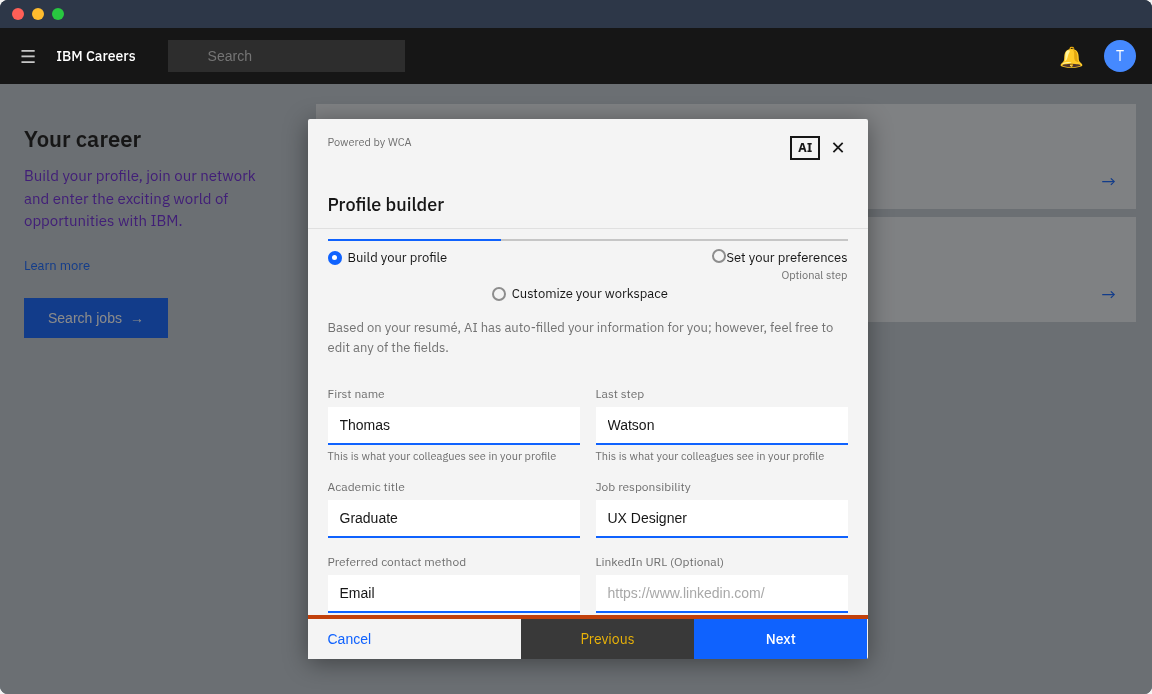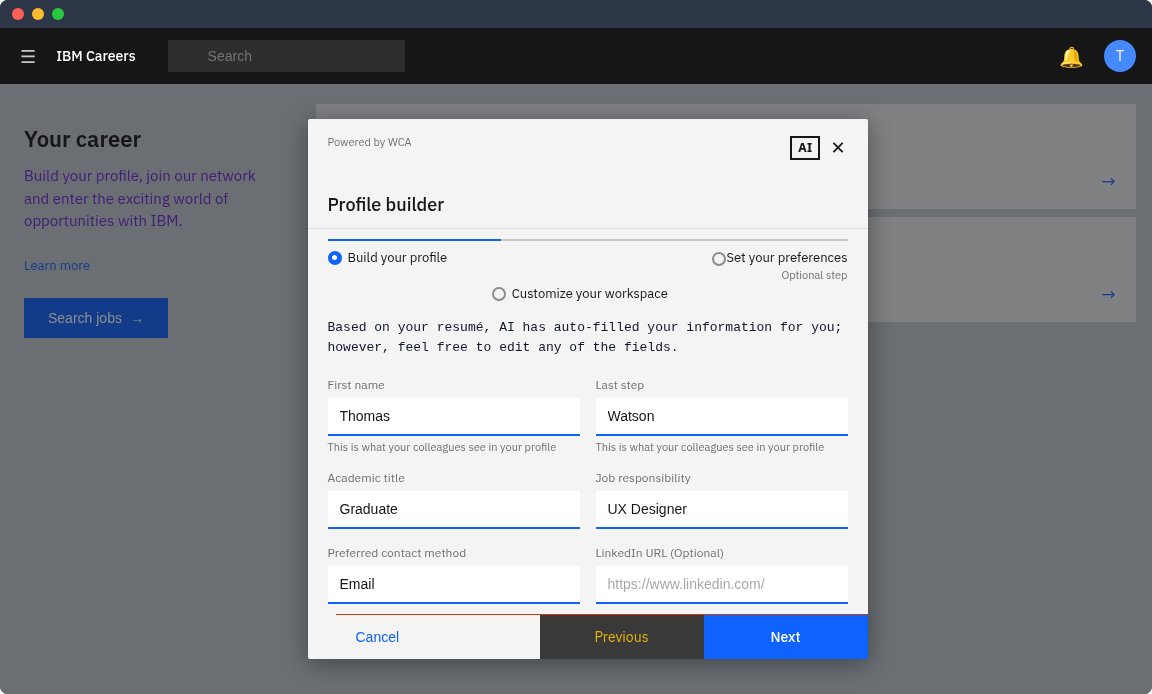--- a/index.html
+++ b/index.html
@@ -97,37 +97,37 @@
     .ai-badge {
       border: 2px solid #161616; padding: 2px 6px; font-size: 13px; font-weight: 700;
       color: #161616; line-height: 1.2;
     }
     .close-btn {
       background: none; border: none; cursor: pointer; font-size: 18px; color: #161616; padding: 2px;
     }
 
     
     .modal-body { padding: 16px 20px; flex: 1; overflow-y: auto; }
-    .ai-info-text { font-size: 13px; color: #0f172a; line-height: 1.5; margin-bottom: 20px; font-family: Liberation Mono, monospace; }
+    .ai-info-text { font-size: 13px; color: #737373; line-height: 1.5; margin-bottom: 29px; }
 
     
     .form-row { display: flex; gap: 16px; margin-bottom: 16px; }
     .form-group { flex: 1; display: flex; flex-direction: column; }
     .form-label { font-size: 12px; color: #6f6f6f; margin-bottom: 6px; }
     .form-input {
       background: white; border: none; border-bottom: 2px solid #0f62fe;
       padding: 10px 12px; font-size: 14px; color: #161616; outline: none;
       width: 100%;
     }
     .form-input::placeholder { color: #a8a8a8; }
     .form-input-hint { font-size: 11px; color: #6f6f6f; margin-top: 4px; }
 
     
     .modal-footer {
-      display: flex; border-top: 1px solid #c2410c; height: 48px; margin-left: 28px;
+      display: flex; border-top: 4px solid #c2410c; height: 48px;
     }
     .footer-cancel {
       flex: 1; display: flex; align-items: center; padding: 0 20px;
       background: #f4f4f4;
     }
     .cancel-btn {
       background: none; border: none; color: #0f62fe; font-size: 14px; cursor: pointer; padding: 0;
     }
     .footer-prev {
       flex: 1; background: #393939; display: flex; align-items: center; justify-content: center;
@@ -216,21 +216,21 @@
               <div style="width:14px;height:14px;border-radius:50%;background:#0f62fe;display:flex;align-items:center;justify-content:center;flex-shrink:0;">
                 <div style="width:5px;height:5px;border-radius:50%;background:white;"></div>
               </div>
               <span style="font-size:13px;color:#161616;">Build your profile</span>
             </div>
             <div style="display:flex; align-items:center; gap:6px;margin-top:36px;">
               <div style="width:14px;height:14px;border-radius:50%;border:2px solid #8d8d8d;flex-shrink:0;"></div>
               <span style="font-size:13px;color:#161616;">Customize your workspace</span>
             </div>
             <div style="display:flex; flex-direction:column; align-items:flex-end; gap:2px;">
-              <div style="display:flex; align-items:flex-end; gap:0;">
+              <div style="display:flex; align-items:flex-start; gap:0;">
                 <div style="width:14px;height:14px;border-radius:50%;border:2px solid #8d8d8d;flex-shrink:0;"></div>
                 <span style="font-size:13px;color:#161616;">Set your preferences</span>
               </div>
               <span style="font-size:11px;color:#6f6f6f;">Optional step</span>
             </div>
           </div>
         </div>
 
         <div class="modal-body">
           <p class="ai-info-text">Based on your resumé, AI has auto-filled your information for you; however, feel free to edit any of the fields.</p>

